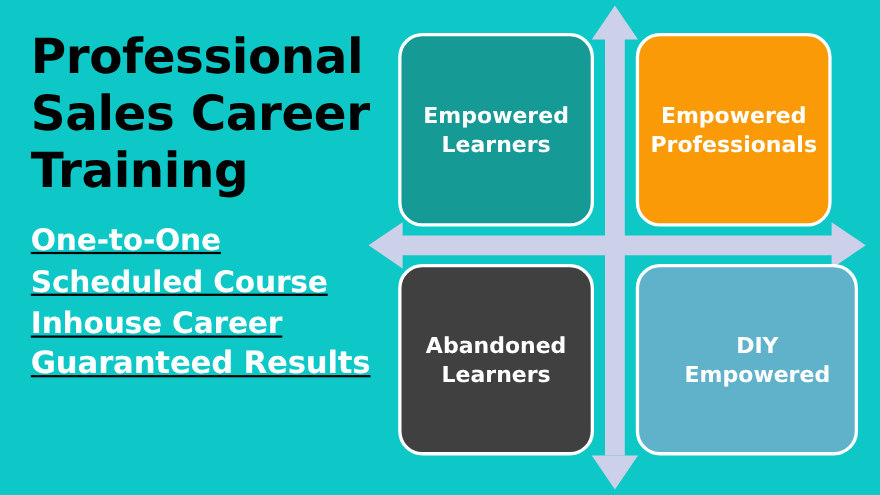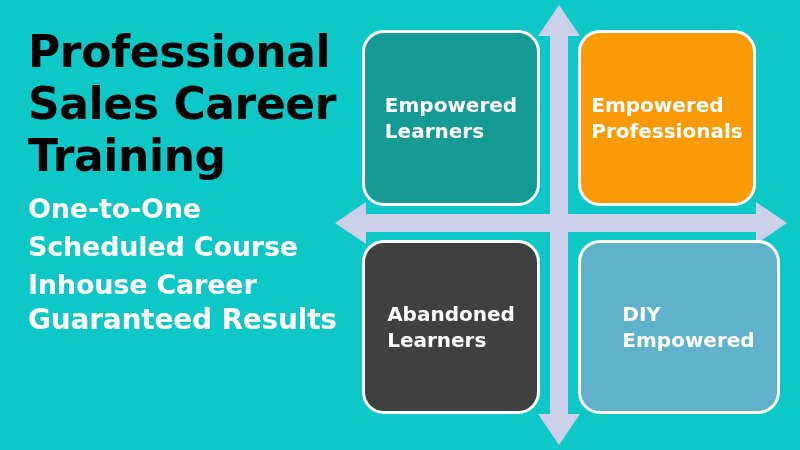--- a/index.html
+++ b/index.html
@@ -30,21 +30,22 @@
   .title-line {
     font-family: "DejaVu Sans", sans-serif;
     font-weight: bold;
     font-size: 44px;
     line-height: 52px;
     color: #000000;
     letter-spacing: -0.4px;
     white-space: nowrap;
   }
   #subtitle-block {
-    margin-top: 8px;
+    margin-top: 18px;
+    text-decoration: underline;
   }
   .subtitle-line {
     font-family: "DejaVu Sans", sans-serif;
     font-weight: bold;
     font-size: 27px;
     line-height: 38px;
     color: #ffffff;
     letter-spacing: -0.2px;
     white-space: nowrap;
   }
@@ -64,21 +65,21 @@
 
   
   .quad-box {
     position: absolute;
     border: 3px solid #ffffff;
     border-radius: 22px;
     box-sizing: border-box;
     display: flex;
     align-items: center;
     justify-content: center;
-    text-align: left;
+    text-align: center;
   }
   .quad-label {
     font-family: "DejaVu Sans", sans-serif;
     font-weight: bold;
     font-size: 20px;
     line-height: 26px;
     color: #ffffff;
     padding: 0 8px;
   }
   .quad-label .l2 { display: block; }

